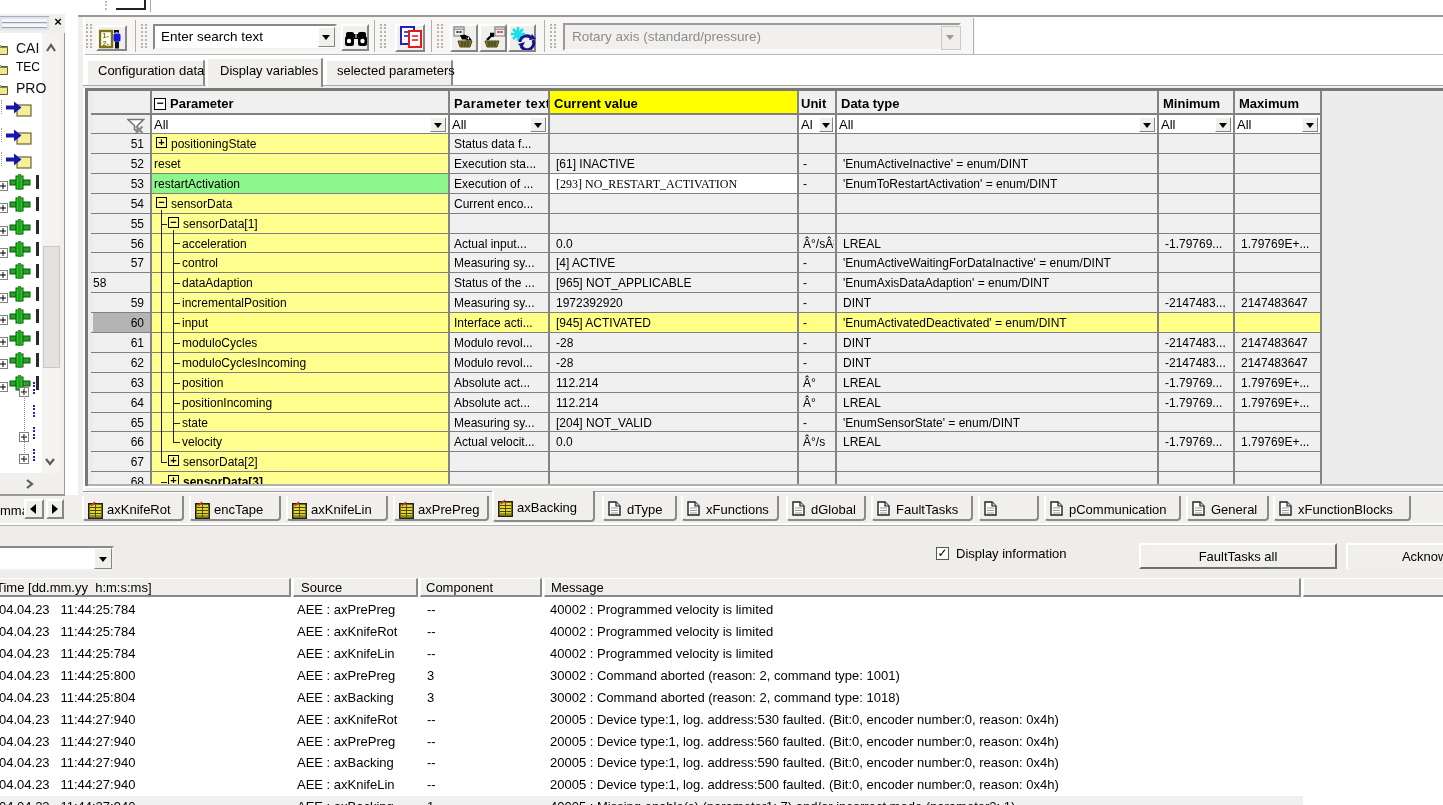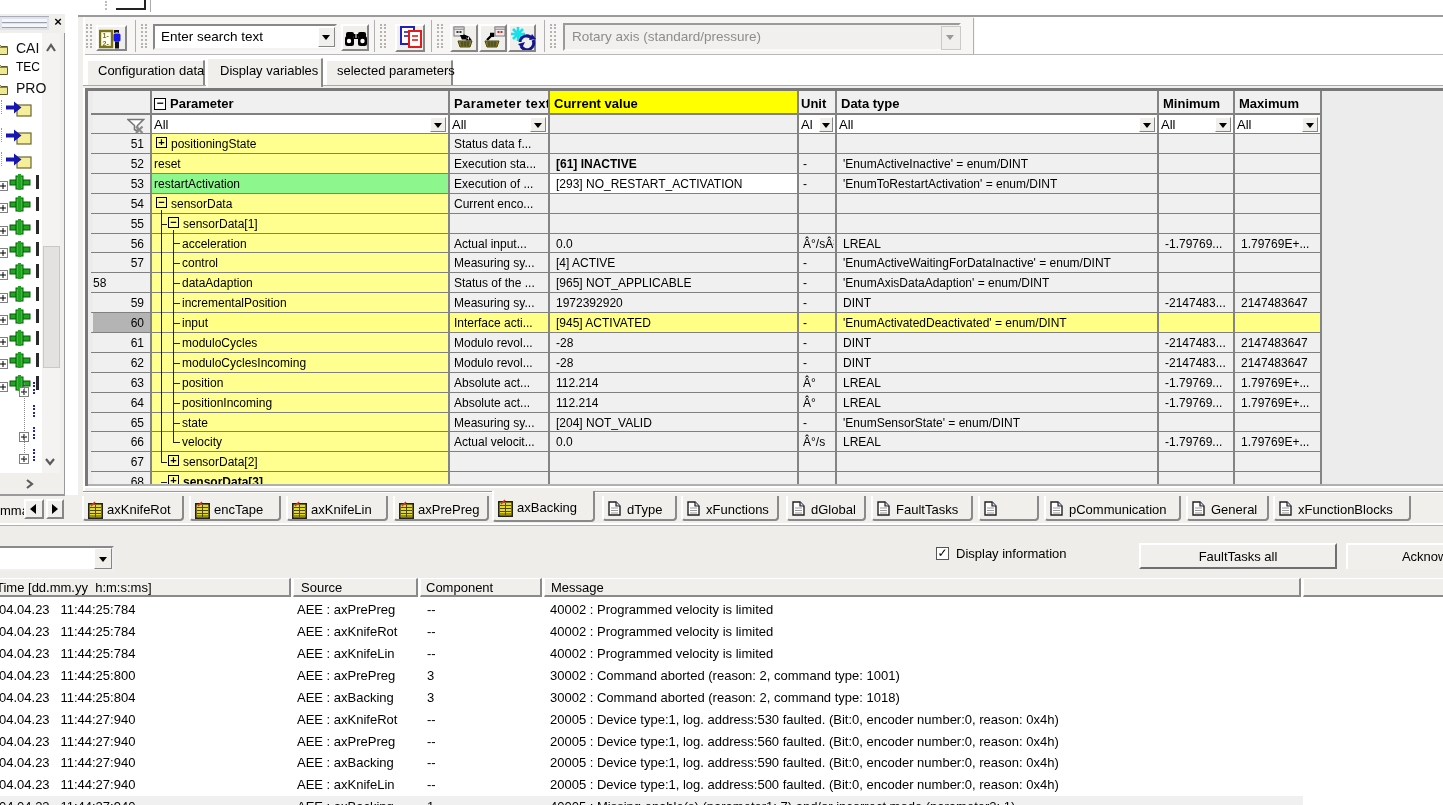--- a/index.html
+++ b/index.html
@@ -343,39 +343,39 @@
 <div class="cell" style="left:93px;top:155px;width:51px;height:19px;text-align:right;">52</div>
 <div class="abs" style="left:152px;top:154px;width:296px;height:19px;background:#ffff8f;"></div>
 <div class="abs" style="left:450px;top:154px;width:98px;height:19px;background:#f0f0f0;"></div>
 <div class="abs" style="left:550px;top:154px;width:247px;height:19px;background:#f0f0f0;"></div>
 <div class="abs" style="left:799px;top:154px;width:36px;height:19px;background:#f0f0f0;"></div>
 <div class="abs" style="left:837px;top:154px;width:320px;height:19px;background:#f0f0f0;"></div>
 <div class="abs" style="left:1159px;top:154px;width:74px;height:19px;background:#f0f0f0;"></div>
 <div class="abs" style="left:1235px;top:154px;width:85px;height:19px;background:#f0f0f0;"></div>
 <div class="cell" style="left:154px;top:155px;width:292px;height:19px;">reset</div>
 <div class="cell" style="left:454px;top:155px;width:92px;height:19px;">Execution sta...</div>
-<div class="cell" style="left:556px;top:155px;width:239px;height:19px;font-weight:bold;">[61] INACTIVE</div>
+<div class="cell" style="left:556px;top:155px;width:239px;height:19px;">[61] INACTIVE</div>
 <div class="cell" style="left:803px;top:155px;width:31px;height:19px;">-</div>
 <div class="cell" style="left:843px;top:155px;width:312px;height:19px;">'EnumActiveInactive' = enum/DINT</div>
 <div class="cell" style="left:1165px;top:155px;width:66px;height:19px;"></div>
 <div class="cell" style="left:1241px;top:155px;width:77px;height:19px;"></div>
 <div class="abs" style="left:91px;top:173px;width:1231px;height:1px;background:#808080;"></div>
 <div class="abs" style="left:93px;top:174px;width:57px;height:19px;background:#f0f0f0;"></div>
 <div class="cell" style="left:93px;top:175px;width:51px;height:19px;text-align:right;">53</div>
 <div class="abs" style="left:152px;top:174px;width:296px;height:19px;background:#8df78d;"></div>
 <div class="abs" style="left:450px;top:174px;width:98px;height:19px;background:#f0f0f0;"></div>
 <div class="abs" style="left:550px;top:174px;width:247px;height:19px;background:#f0f0f0;"></div>
 <div class="abs" style="left:799px;top:174px;width:36px;height:19px;background:#f0f0f0;"></div>
 <div class="abs" style="left:837px;top:174px;width:320px;height:19px;background:#f0f0f0;"></div>
 <div class="abs" style="left:1159px;top:174px;width:74px;height:19px;background:#f0f0f0;"></div>
 <div class="abs" style="left:1235px;top:174px;width:85px;height:19px;background:#f0f0f0;"></div>
 <div class="abs" style="left:550px;top:174px;width:247px;height:19px;background:#ffffff;"></div>
 <div class="cell" style="left:154px;top:175px;width:292px;height:19px;">restartActivation</div>
 <div class="cell" style="left:454px;top:175px;width:92px;height:19px;">Execution of ...</div>
-<div class="cell" style="left:556px;top:175px;width:239px;height:30px;">[293] NO_RESTART_ACTIVATION</div>
+<div class="cell" style="left:556px;top:175px;width:239px;height:30px;font-family:Liberation Serif, serif;">[293] NO_RESTART_ACTIVATION</div>
 <div class="cell" style="left:803px;top:175px;width:31px;height:19px;">-</div>
 <div class="cell" style="left:843px;top:175px;width:312px;height:19px;">'EnumToRestartActivation' = enum/DINT</div>
 <div class="cell" style="left:1165px;top:175px;width:66px;height:19px;"></div>
 <div class="cell" style="left:1241px;top:175px;width:77px;height:19px;"></div>
 <div class="abs" style="left:91px;top:193px;width:1231px;height:1px;background:#808080;"></div>
 <div class="abs" style="left:93px;top:194px;width:57px;height:19px;background:#f0f0f0;"></div>
 <div class="cell" style="left:93px;top:195px;width:51px;height:19px;text-align:right;">54</div>
 <div class="abs" style="left:152px;top:194px;width:296px;height:19px;background:#ffff8f;"></div>
 <div class="abs" style="left:450px;top:194px;width:98px;height:19px;background:#f0f0f0;"></div>
 <div class="abs" style="left:550px;top:194px;width:247px;height:19px;background:#f0f0f0;"></div>

